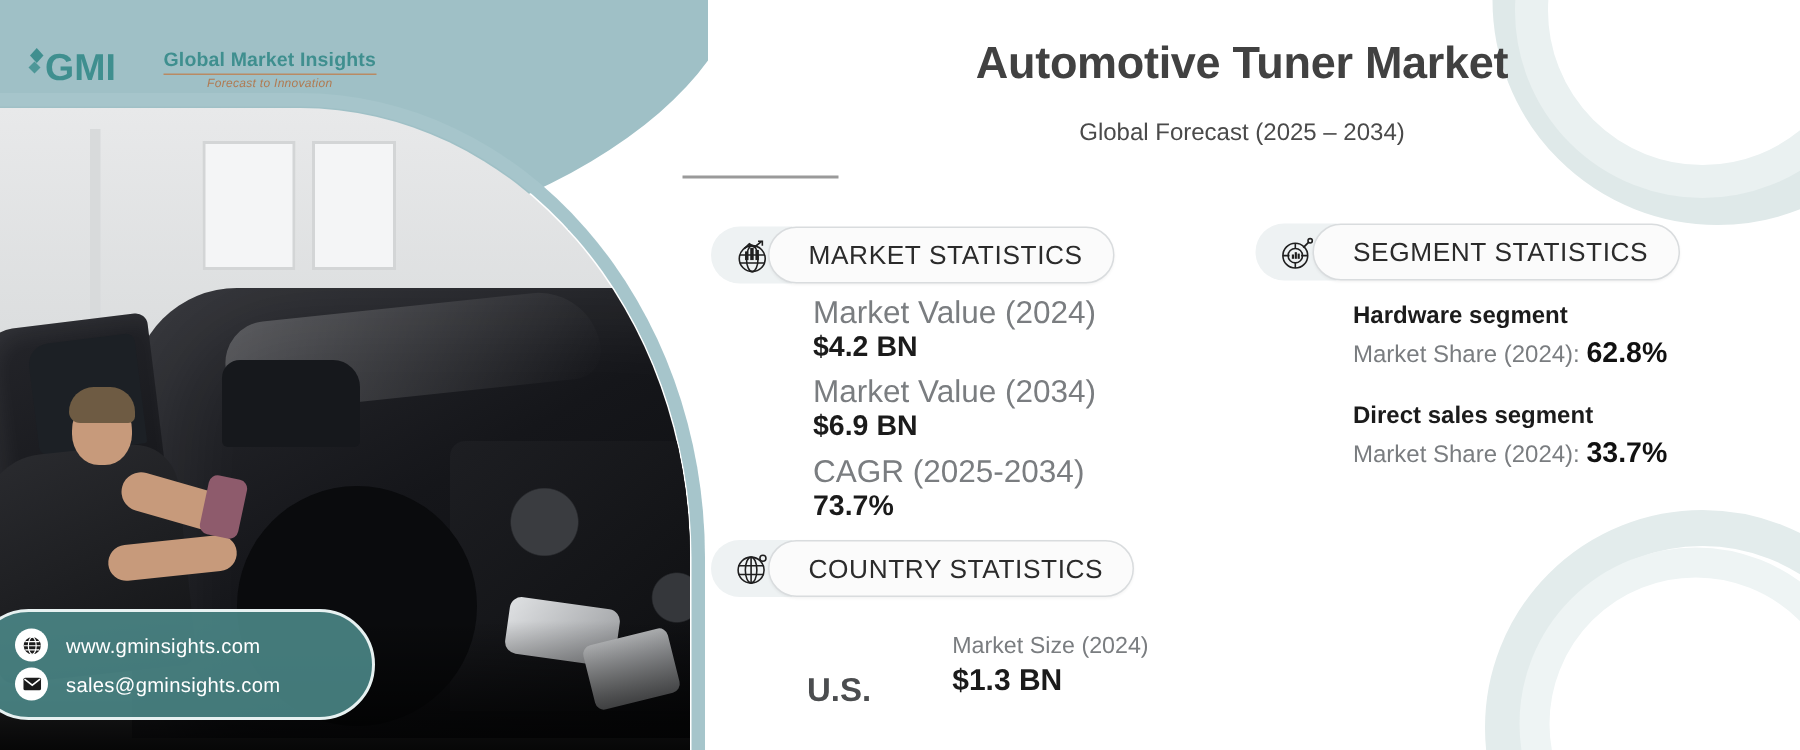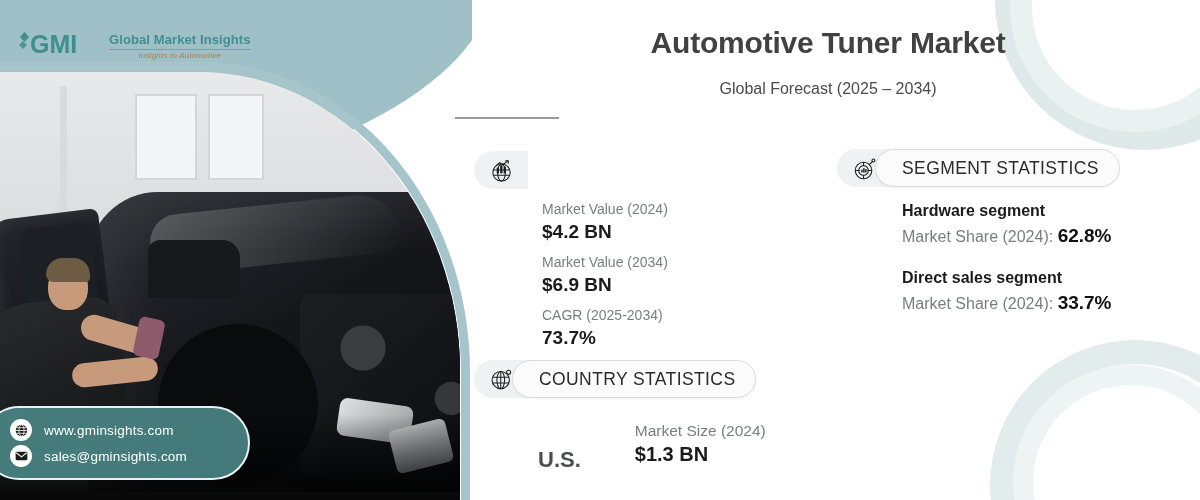--- a/index.html
+++ b/index.html
@@ -338,21 +338,21 @@
   .pill-market   { left: 22px;  top: 151px; }
   .pill-segment  { left: 385px; top: 149px; }
   .pill-country  { left: 22px;  top: 360px; }
 
   
   .stats-market {
     position: absolute;
     left: 90px; top: 198px;
   }
   .stat-label {
-    font-size: 14px;
+    font-size: 21px;
     color: #7a7d80;
     line-height: 22px;
   }
   .stat-value {
     font-size: 19px;
     font-weight: bold;
     color: #1b1b1b;
     line-height: 24px;
     margin-bottom: 7px;
   }
@@ -443,21 +443,21 @@
     <svg class="ic" width="74" height="34" viewBox="0 0 74 34">
       <g fill="#3f8f8f">
         <path d="M4 11 L8.5 6 L13 11 L8.5 16 Z"></path>
         <path d="M3 19 L7 15 L11 19 L7 23 Z" opacity=".85"></path>
       </g>
       <text x="14" y="27" font-family="Liberation Sans, sans-serif" font-size="25" font-weight="bold" fill="#3f8f8f">GMI</text>
     </svg>
     <div style="display:flex;flex-direction:column;line-height:1;">
       <span style="font-size:13px;font-weight:bold;color:#3f8f8f;letter-spacing:.1px;">Global Market Insights</span>
       <span style="height:1px;background:#b98a63;margin:3px 0 2px;"></span>
-      <span style="font-size:8px;color:#b07a52;font-style:italic;text-align:center;letter-spacing:.2px;">Insights to Automotive</span>
+      <span style="font-size:8px;color:#b07a52;font-style:italic;text-align:center;letter-spacing:.2px;">Forecast to Innovation</span>
     </div>
   </div>
 
   <div class="contact-badge">
     <div class="contact-row">
       <span class="contact-ico">
         <svg class="ic" width="13" height="13" viewBox="0 0 16 16">
           <circle cx="8" cy="8" r="7" fill="#1c1c1c"></circle>
           <ellipse cx="8" cy="8" rx="3.2" ry="7" fill="none" stroke="#fff" stroke-width="1"></ellipse>
           <path d="M1.2 8 H14.8 M2.3 4.6 H13.7 M2.3 11.4 H13.7" stroke="#fff" stroke-width="1"></path>
@@ -488,20 +488,21 @@
           <circle cx="13" cy="15" r="9"></circle>
           <ellipse cx="13" cy="15" rx="4" ry="9"></ellipse>
           <path d="M4.3 12.5 H21.7 M4.3 18 H21.7"></path>
           <rect x="8" y="10" width="2.4" height="6" fill="#1f1f1f" stroke="none"></rect>
           <rect x="11.6" y="7.5" width="2.4" height="8.5" fill="#1f1f1f" stroke="none"></rect>
           <rect x="15.2" y="9" width="2.4" height="7" fill="#1f1f1f" stroke="none"></rect>
           <path d="M7.5 8 L11 4.8 L14.5 7 L19.5 3" stroke-width="1.2"></path>
           <path d="M17 3 H20 V6"></path>
         </svg>
       </span>
+      <span class="pill-label">MARKET STATISTICS</span>
     </div>
 
     <div class="stats-market">
       <div>
         <div class="stat-label">Market Value (2024)</div>
         <div class="stat-value">$4.2 BN</div>
       </div>
       <div>
         <div class="stat-label">Market Value (2034)</div>
         <div class="stat-value">$6.9 BN</div>

